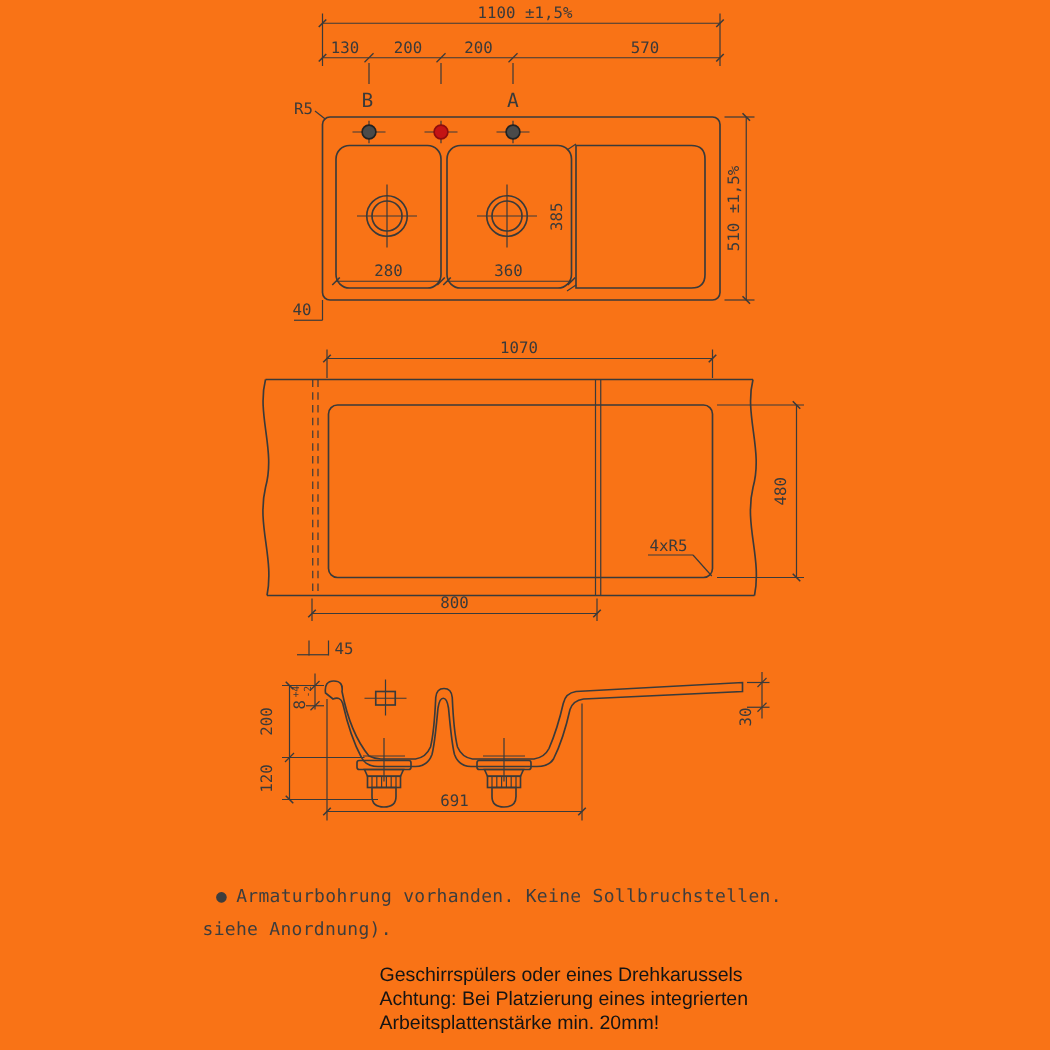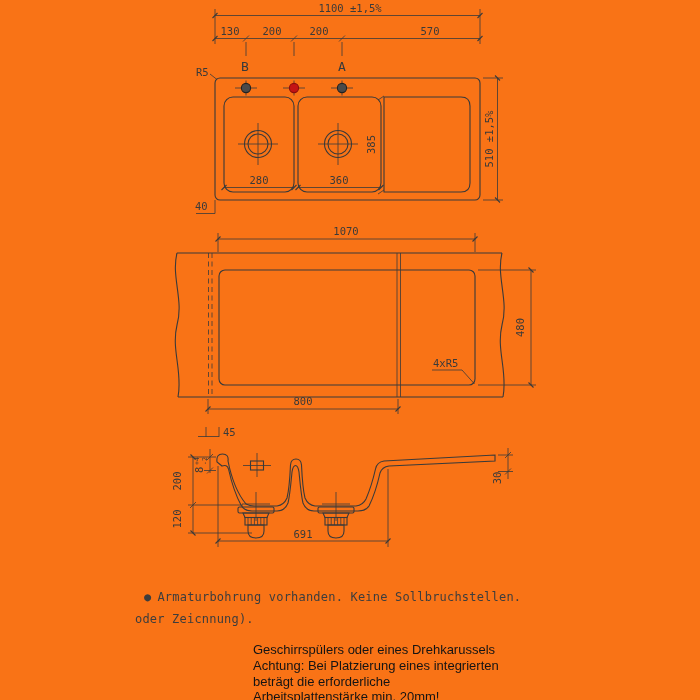--- a/index.html
+++ b/index.html
@@ -243,23 +243,22 @@
     <line x1="505" y1="458" x2="511" y2="452" class="thin"></line>
     <line x1="505" y1="474.5" x2="511" y2="468.5" class="thin"></line>
     <g transform="translate(500.5,478) rotate(-90)">
       <text x="0" y="0" text-anchor="middle" class="dimtxt">30</text>
     </g>
   </g>
 </svg>
 
 <div class="notes">
   <div class="indent"><span class="bullet">●</span><span>Armaturbohrung vorhanden. Keine Sollbruchstellen.</span></div>
-  <div>oder Zeicnnung).</div>
+  <div>siehe Anordnung).</div>
 </div>
 
 <div class="warning">
   <div>Geschirrspülers oder eines Drehkarussels</div>
   <div>Achtung: Bei Platzierung eines integrierten</div>
-  <div>beträgt die erforderliche</div>
   <div>Arbeitsplattenstärke min. 20mm!</div>
 </div>
 
 </div>
 
 </body></html>

